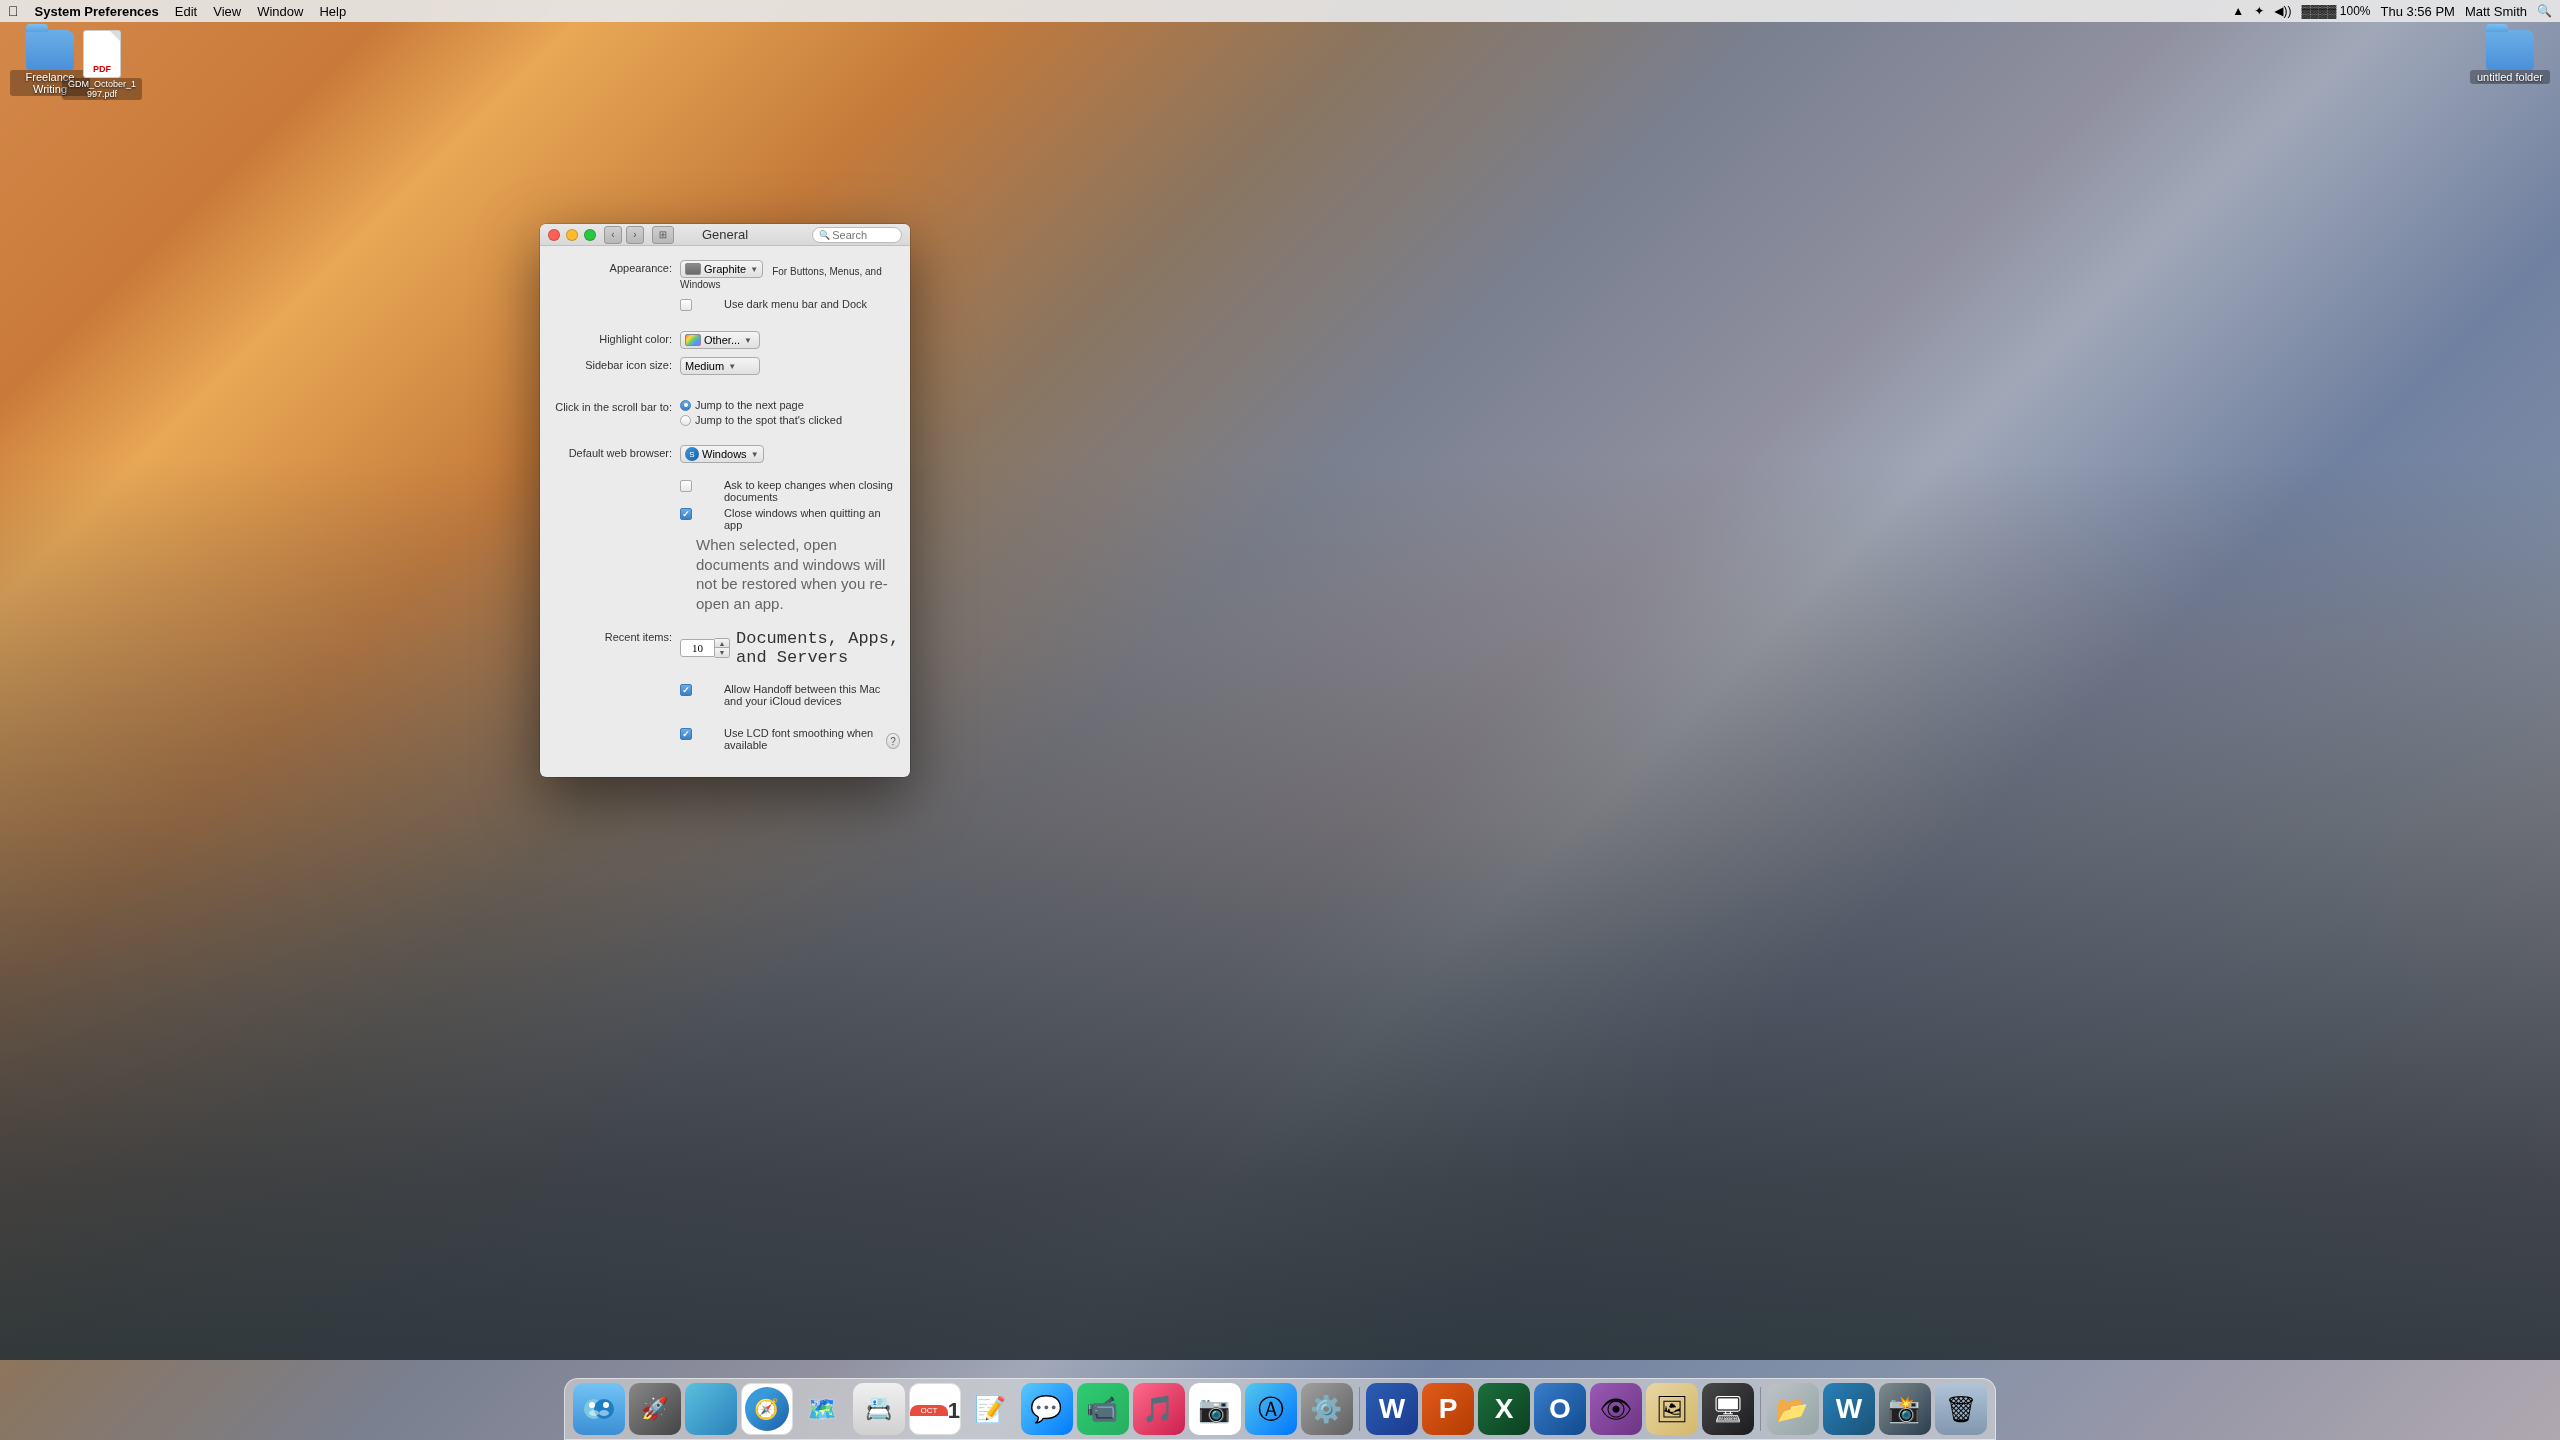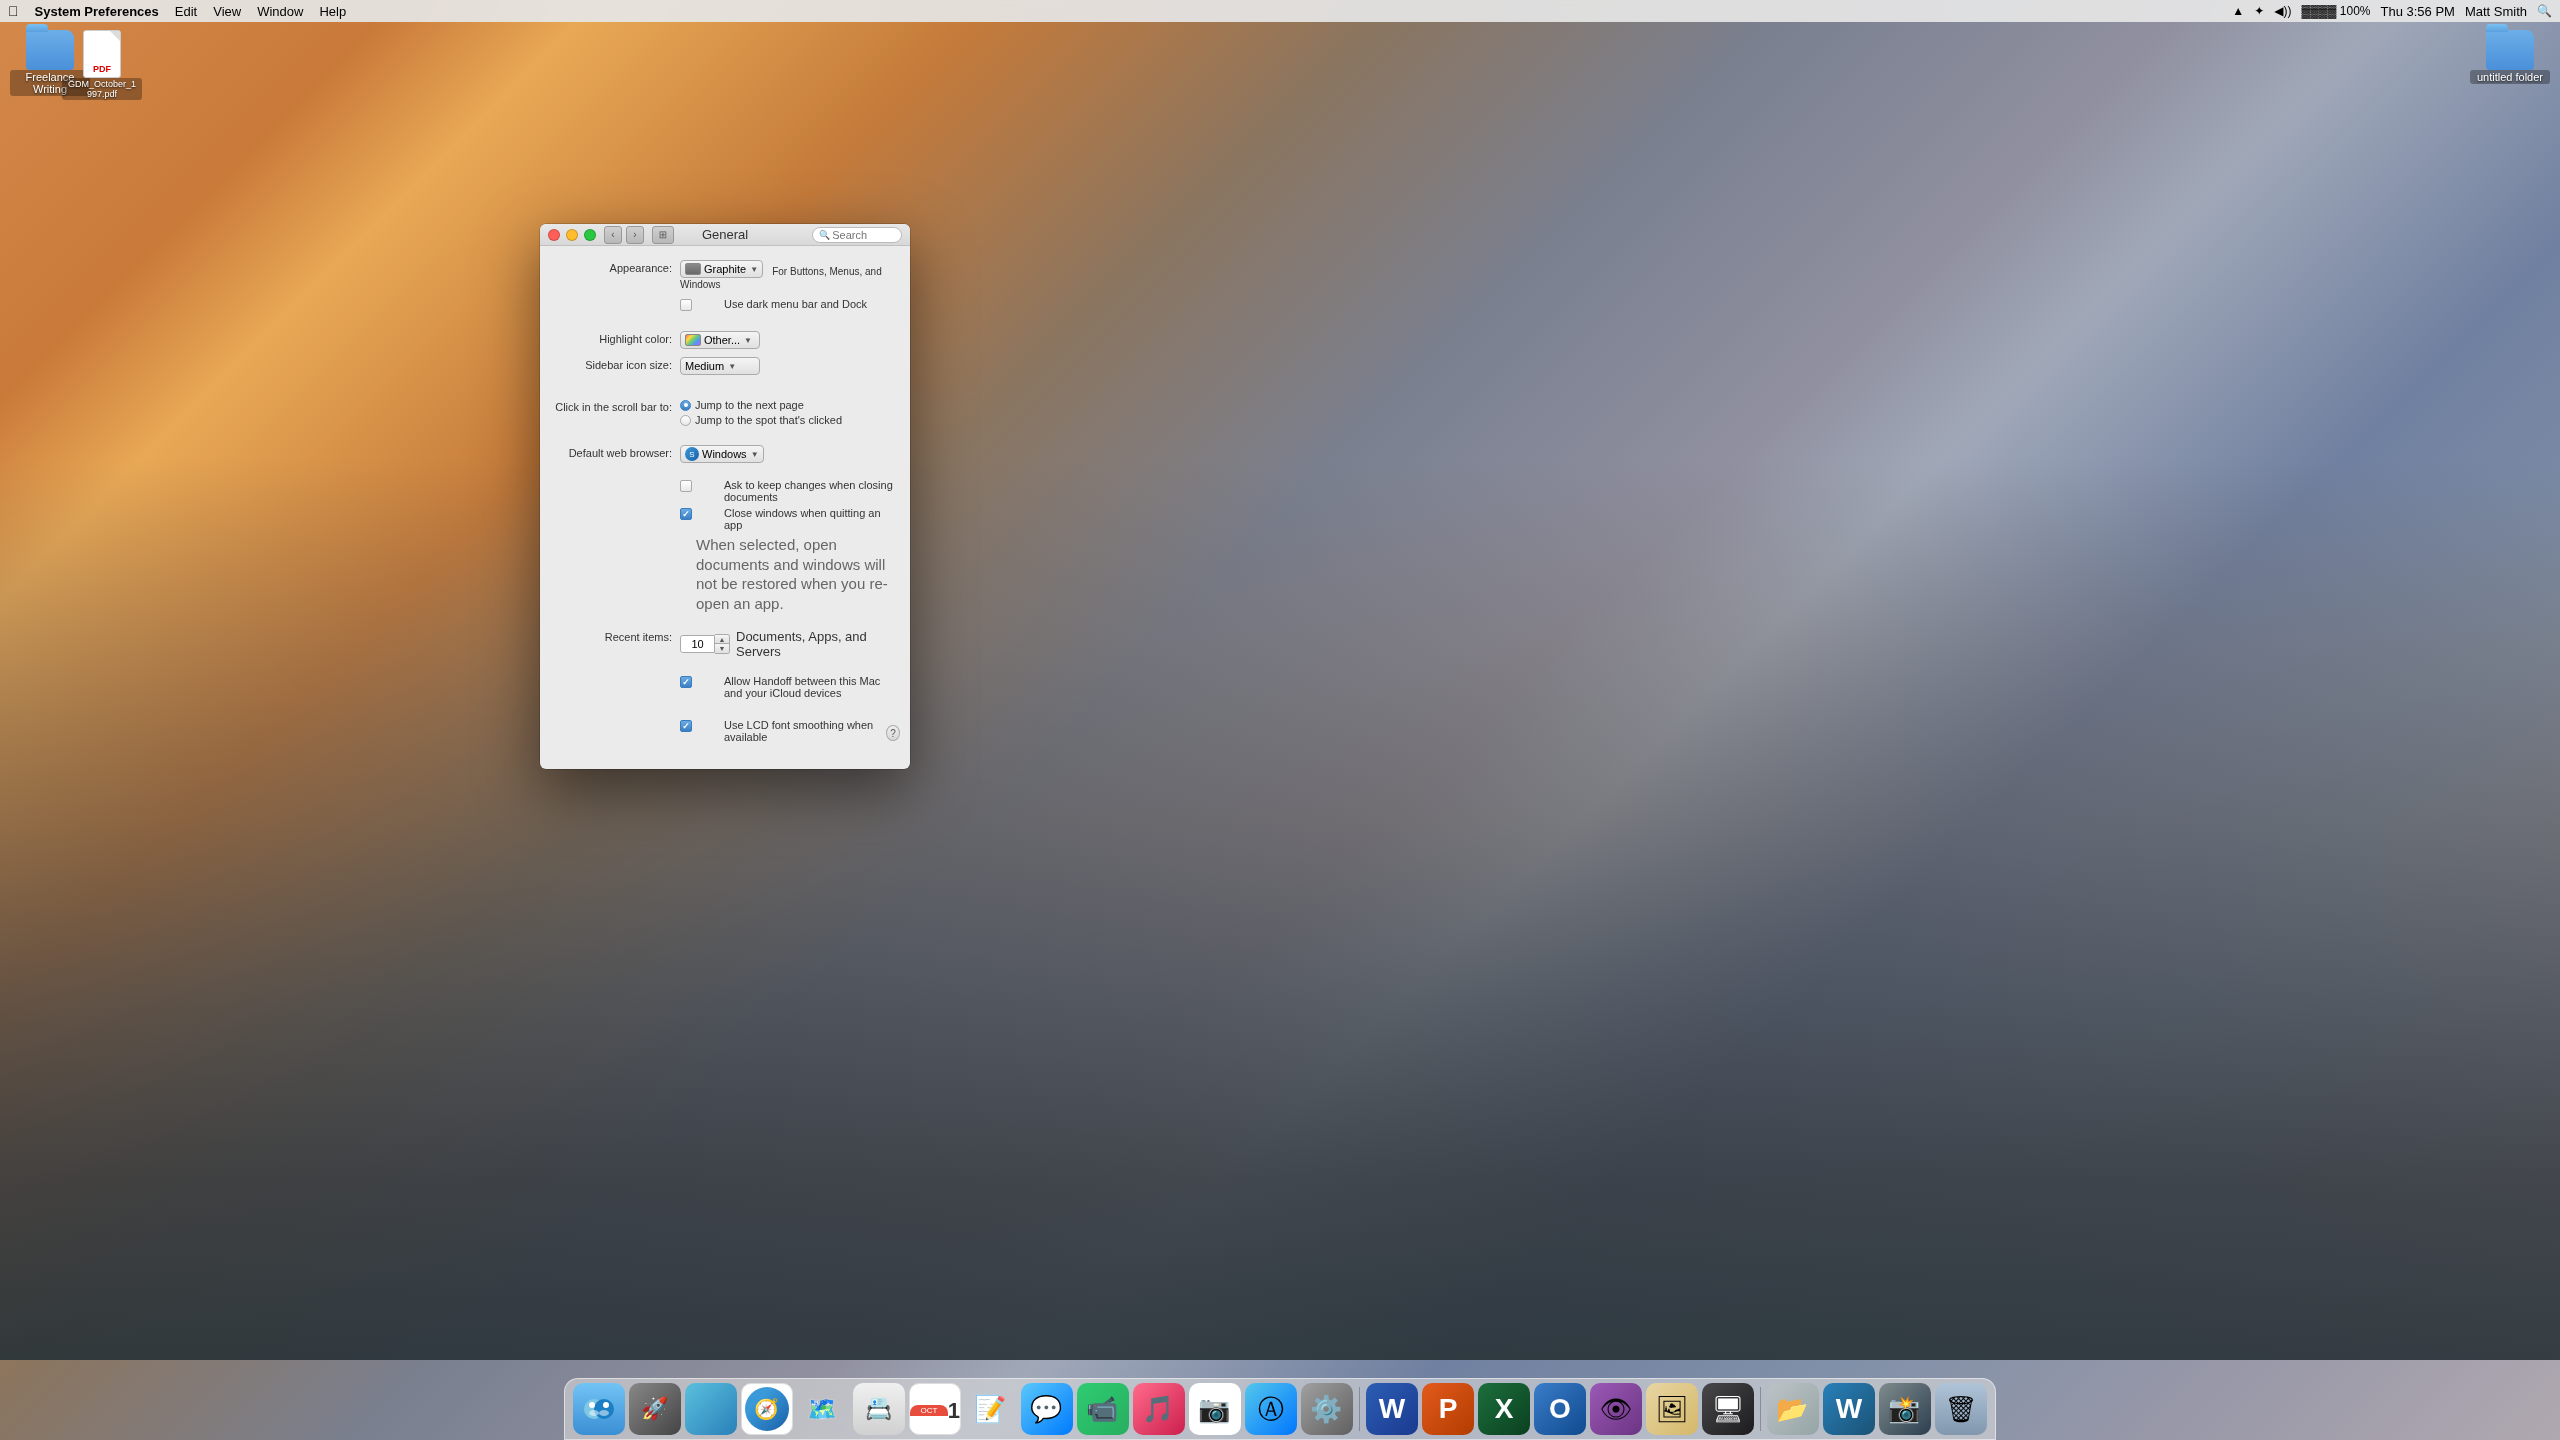--- a/index.html
+++ b/index.html
@@ -430,20 +430,21 @@
 
     .stepper-input {
       width: 35px;
       height: 18px;
       border: 0.5px solid #aaa;
       border-radius: 3px 0 0 3px;
       font-size: 11px;
       text-align: center;
       background: white;
       padding: 0 2px;
+      font-family: Liberation Serif, serif;
     }
 
     .stepper-btns {
       display: flex;
       flex-direction: column;
       border: 0.5px solid #aaa;
       border-left: none;
       border-radius: 0 3px 3px 0;
       overflow: hidden;
     }
@@ -719,21 +720,21 @@
     <div class="prefs-row">
       <div class="prefs-label">Recent items:</div>
       <div class="prefs-controls" style="display:flex; align-items:center;">
         <div class="stepper-container">
           <input class="stepper-input" type="text" value="10" style="">
           <div class="stepper-btns">
             <div class="stepper-up">▲</div>
             <div class="stepper-down">▼</div>
           </div>
         </div>
-        <span style="font-size:13px; color:#333; margin-left:6px;">Documents, Apps, and Servers</span>
+        <span style="font-size:17px; color:#333; margin-left:6px;font-family:Liberation Mono, monospace;">Documents, Apps, and Servers</span>
       </div>
     </div>
 
     <div class="prefs-separator"></div>
 
     <div class="prefs-row">
       <div class="prefs-label"></div>
       <div class="prefs-controls">
         <div class="checkbox-row">
           <div class="checkbox checked"></div>

